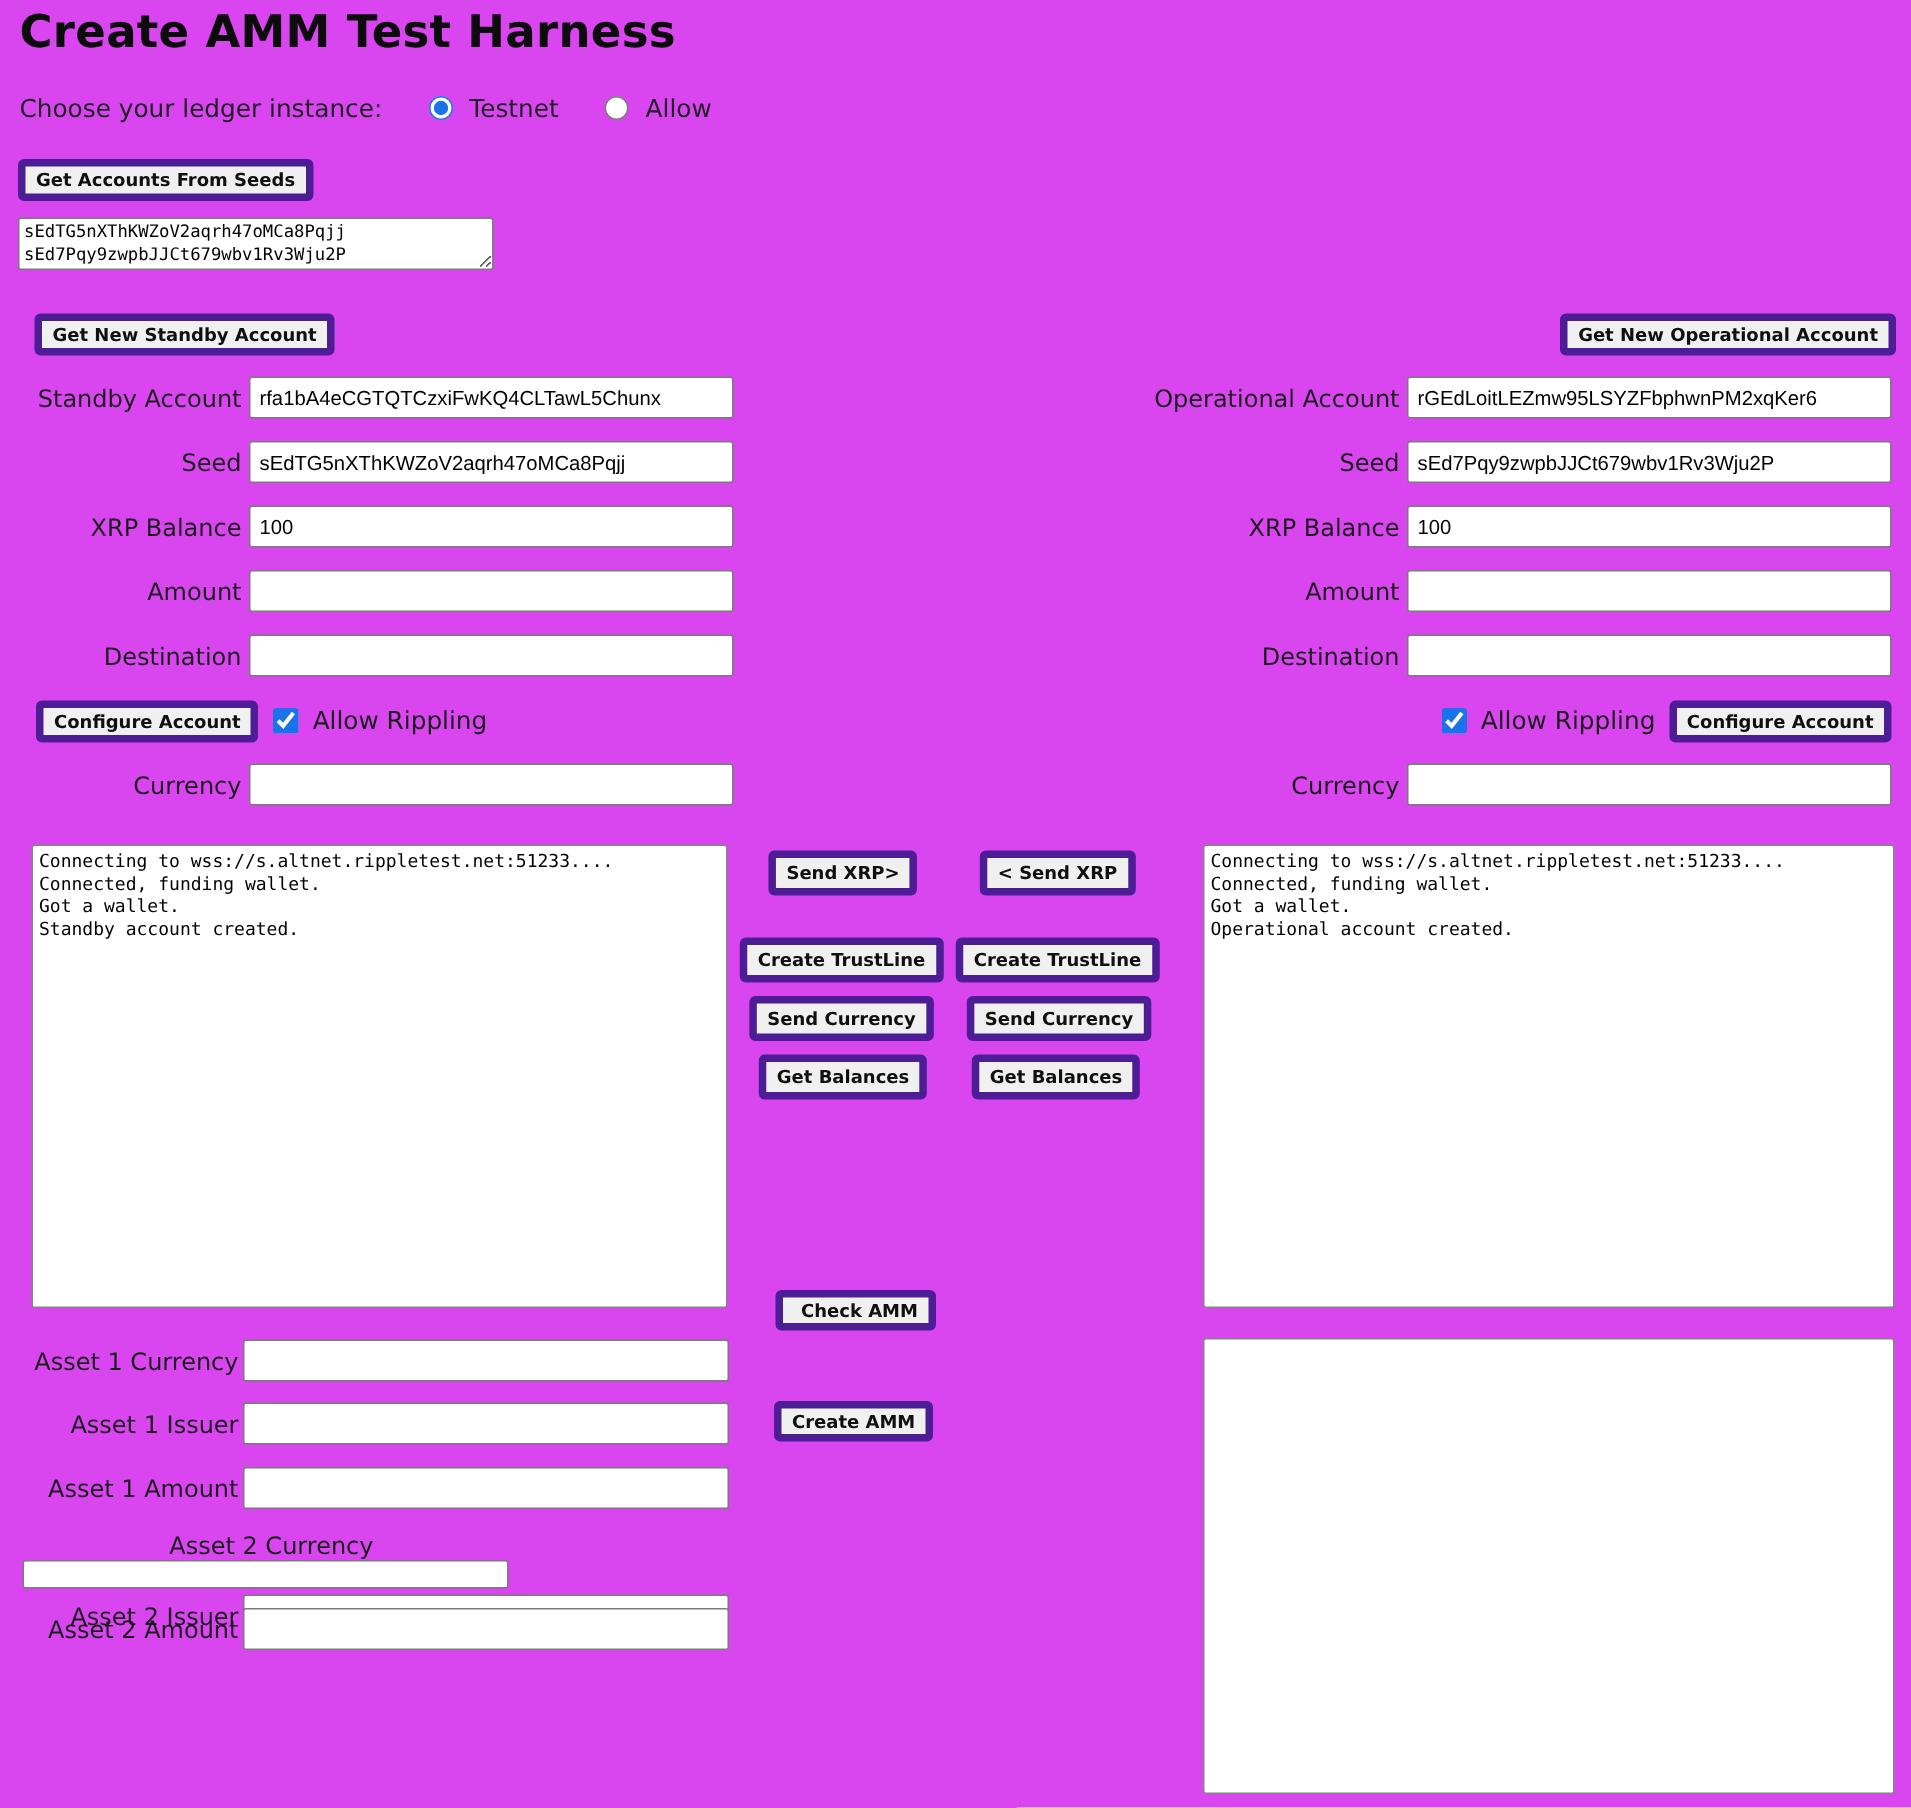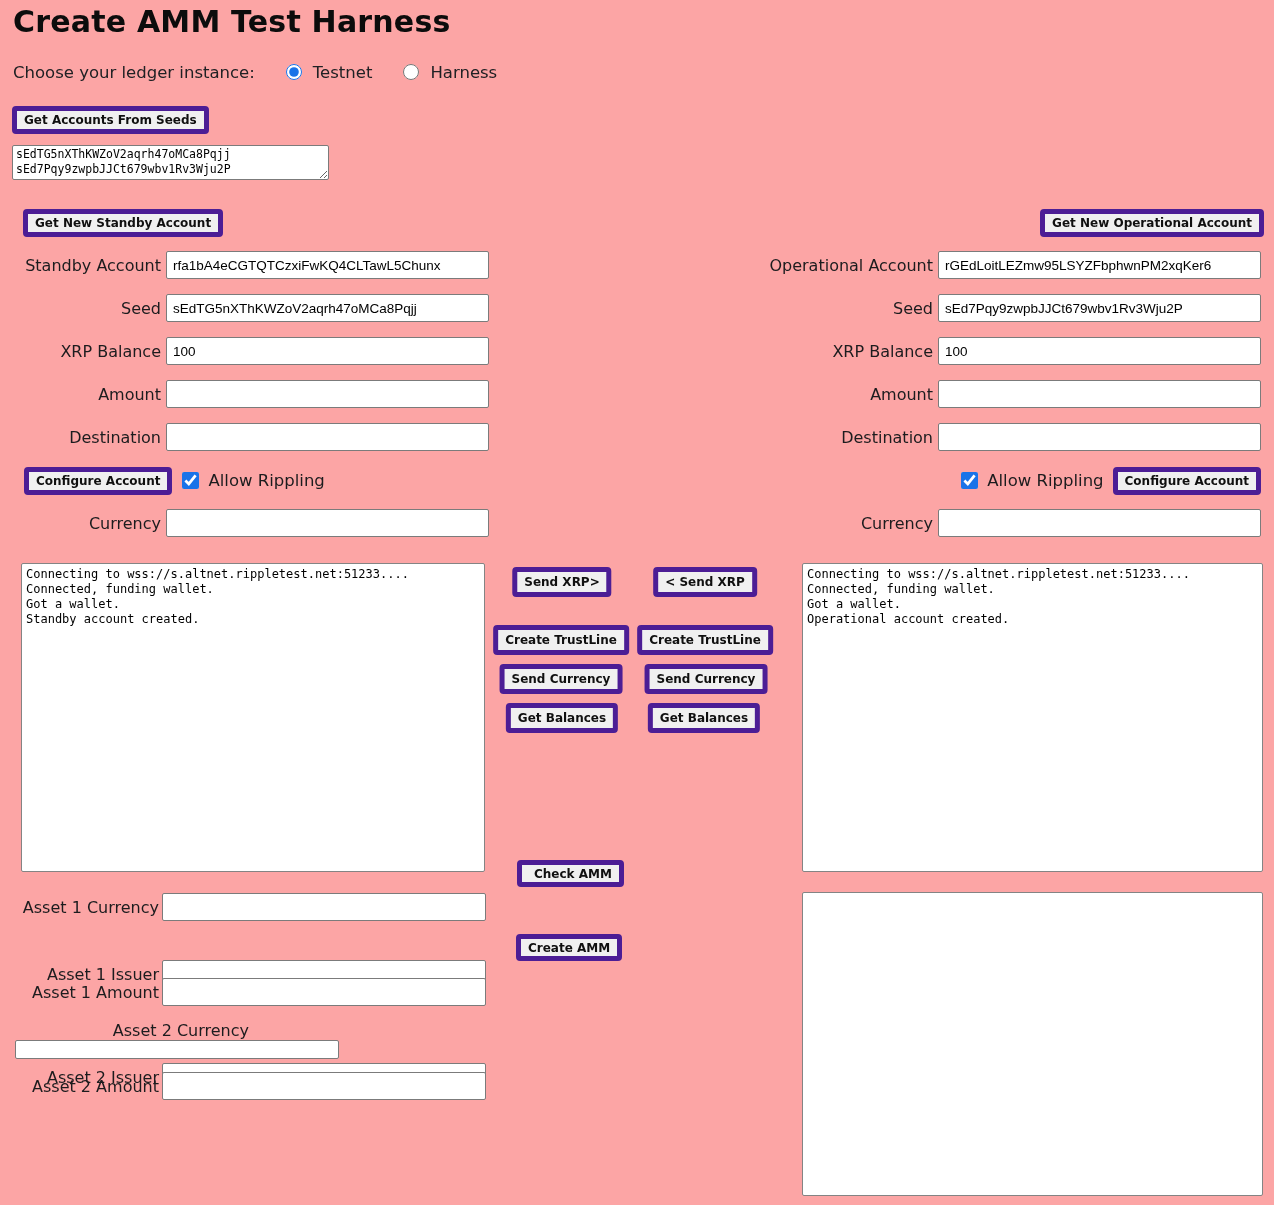--- a/index.html
+++ b/index.html
@@ -1,20 +1,20 @@
 <!DOCTYPE html>
 <html><head>
 <meta charset="utf-8">
 <title>Create AMM Test Harness</title>
 <style>
   html,body { margin:0; padding:0; background:#f8f9fa; }
   .page {
     position:relative; width:1274px; height:1205px;
     font-family:"DejaVu Sans", sans-serif; color:#1c1c1e;
-    background:#fca5a5; overflow:hidden;
+    background:#d946ef; overflow:hidden;
   }
   .title {
     position:absolute; left:13px; top:4px; margin:0;
     font-size:30px; font-weight:700; color:#0c0c0c; letter-spacing:0.2px;
   }
   .ledger-row {
     position:absolute; left:13px; top:61px; height:22px;
     display:flex; align-items:center; font-size:16.5px; color:#202124;
   }
   .radio-opt { display:inline-flex; align-items:center; gap:11px; margin-left:31px; cursor:pointer; }
@@ -77,21 +77,21 @@
   <h1 class="title">Create AMM Test Harness</h1>
 
   <div class="ledger-row">
     <span>Choose your ledger instance:</span>
     <label class="radio-opt">
       <input type="radio" name="ledger" checked="true" style="">
       <span>Testnet</span>
     </label>
     <label class="radio-opt">
       <input type="radio" name="ledger" style="">
-      <span>Harness</span>
+      <span>Allow</span>
     </label>
   </div>
 
   <button class="btn" style="left:12px; top:106px;">Get Accounts From Seeds</button>
   <textarea class="seeds-area" spellcheck="false" style="">sEdTG5nXThKWZoV2aqrh47oMCa8Pqjj
 sEd7Pqy9zwpbJJCt679wbv1Rv3Wju2P</textarea>
 
   <button class="btn" style="left:23px; top:209px;">Get New Standby Account</button>
 
   <div class="frow lrow" style="top:251px;">
@@ -175,21 +175,21 @@
   <button class="btn btn-mid" style="left:705px; top:625px;">Create TrustLine</button>
   <button class="btn btn-mid" style="left:561px; top:664px;">Send Currency</button>
   <button class="btn btn-mid" style="left:706px; top:664px;">Send Currency</button>
   <button class="btn btn-mid" style="left:562px; top:703px;">Get Balances</button>
   <button class="btn btn-mid" style="left:704px; top:703px;">Get Balances</button>
 
   <div class="frow brow" style="top:893px;">
     <label>Asset 1 Currency</label>
     <input class="tinput" value="" style="">
   </div>
-  <div class="frow brow" style="top:960px;">
+  <div class="frow brow" style="top:935px;">
     <label>Asset 1 Issuer</label>
     <input class="tinput" value="" style="">
   </div>
   <div class="frow brow" style="top:978px;">
     <label>Asset 1 Amount</label>
     <input class="tinput" value="" style="">
   </div>
   <div class="frow brow" style="top:1021px;flex-direction:column;">
     <label>Asset 2 Currency</label>
     <input class="tinput" value="" style="">

